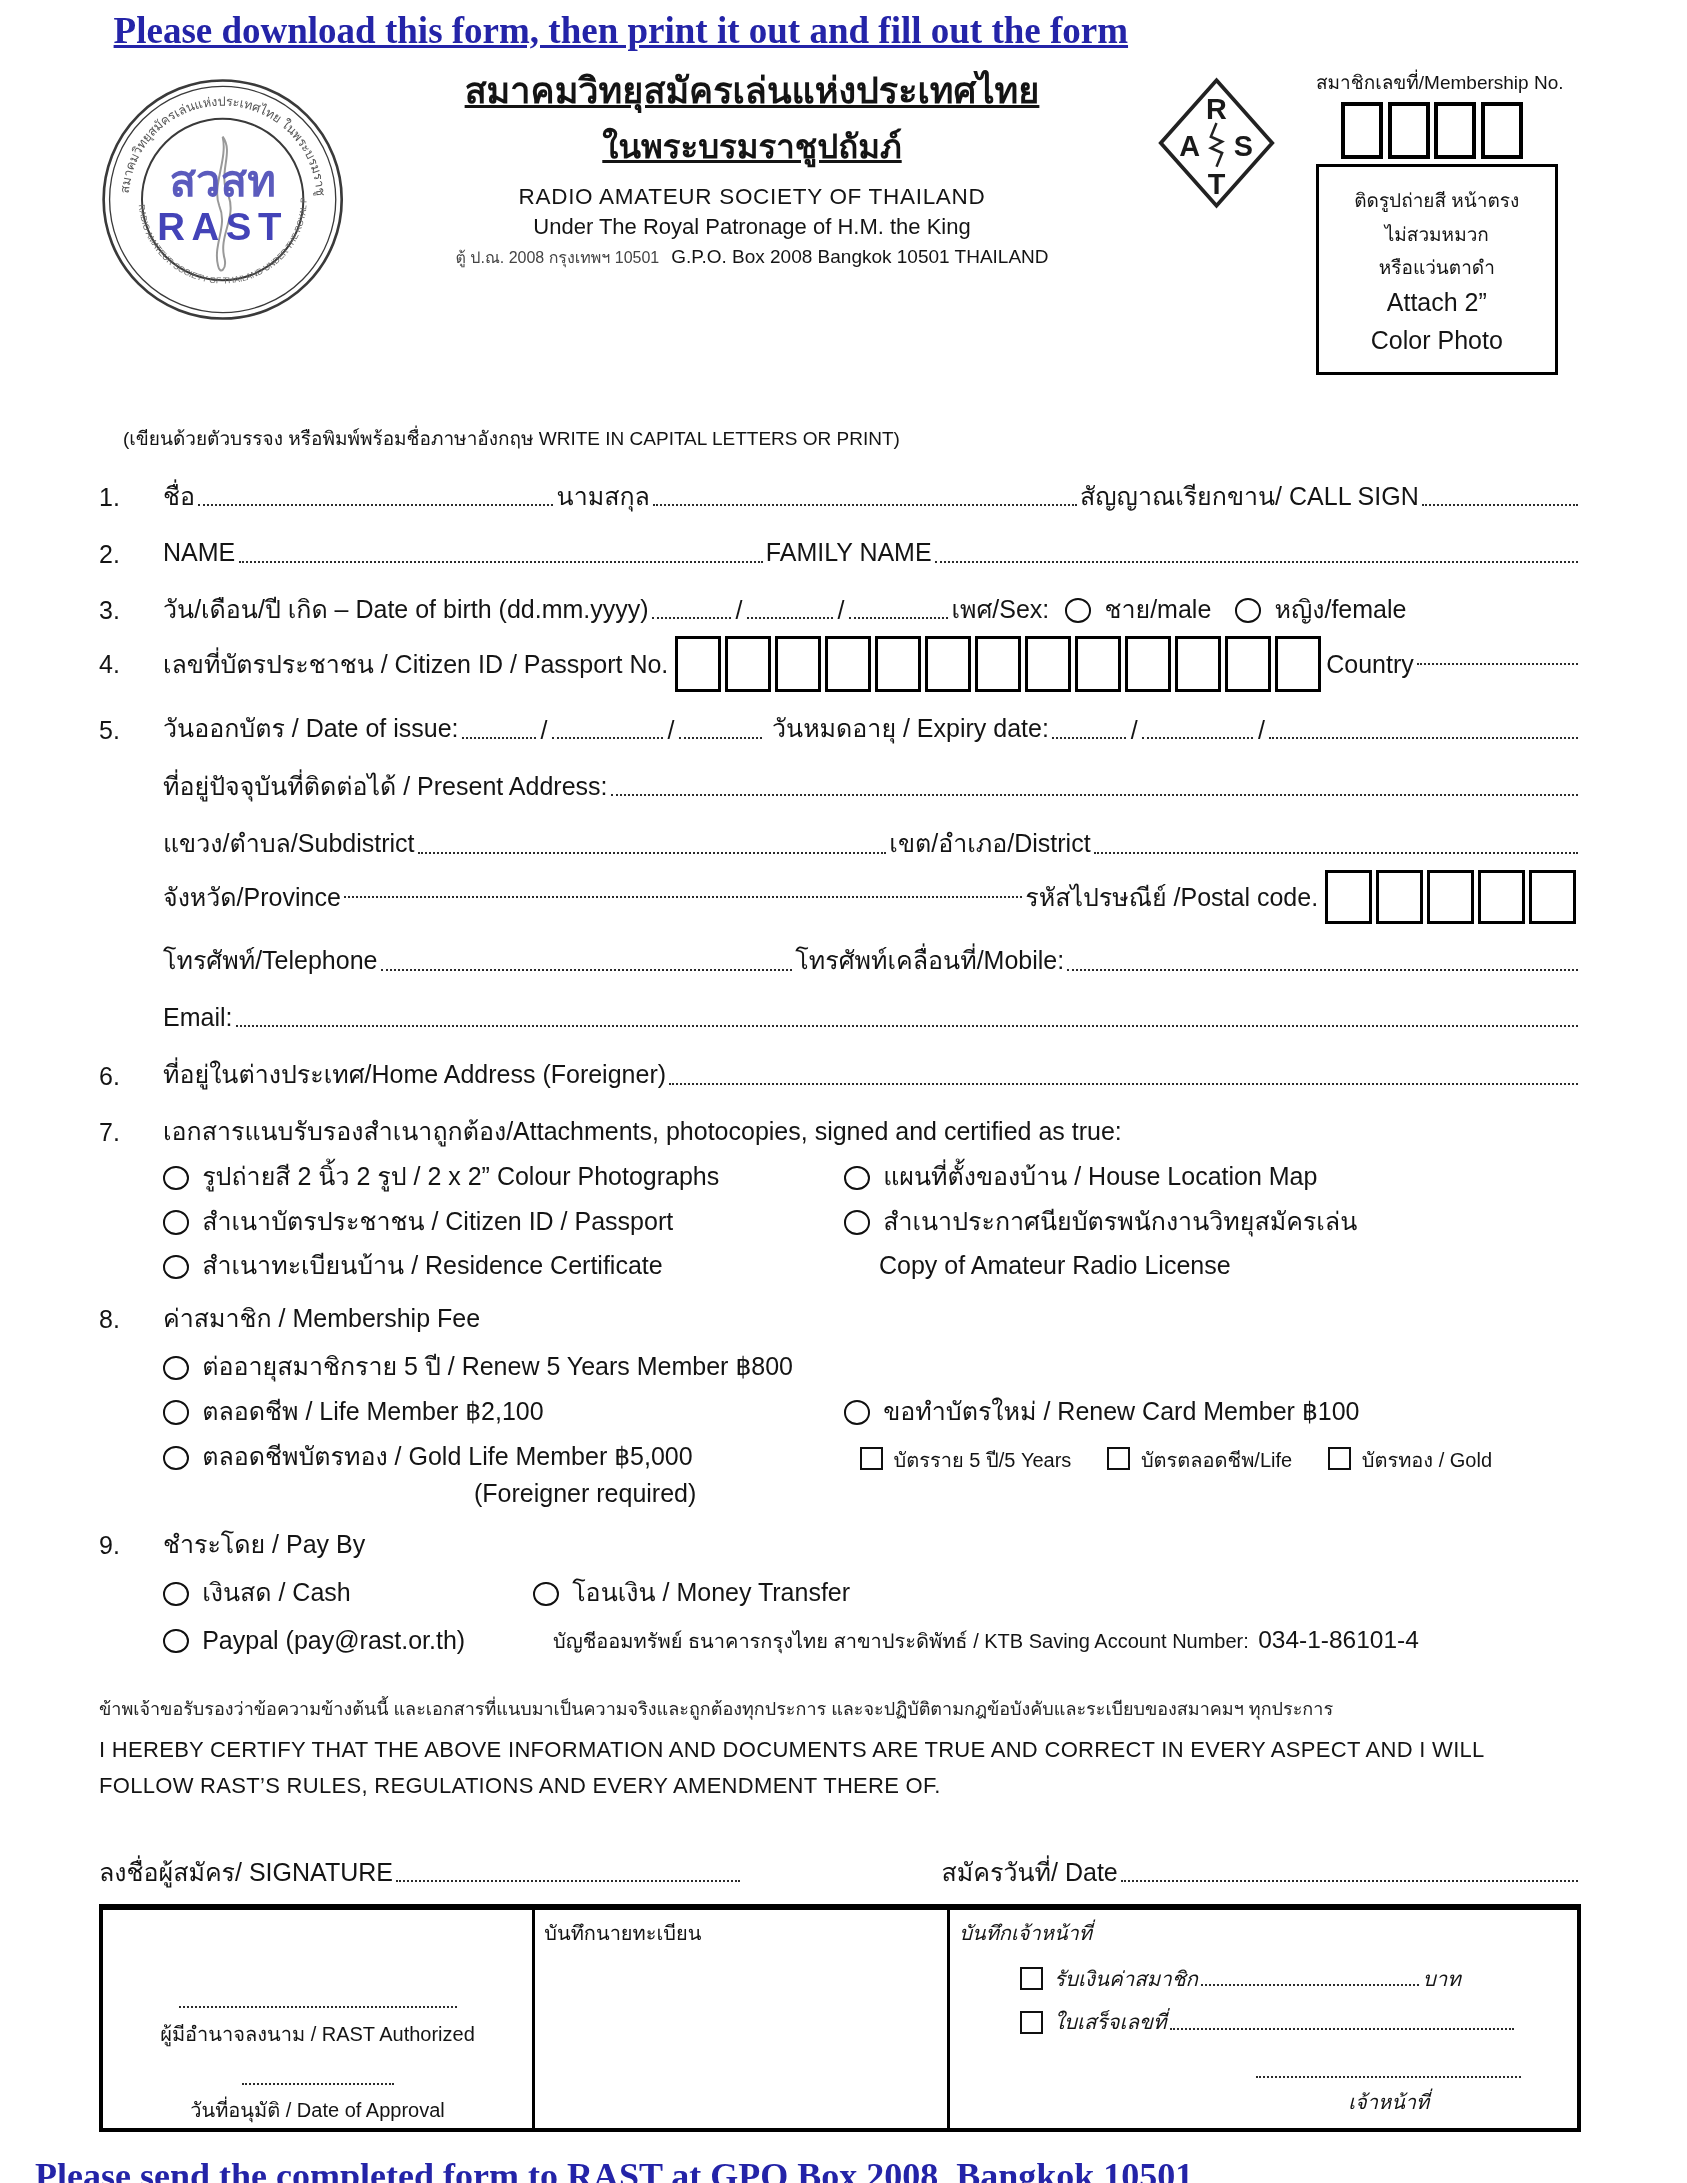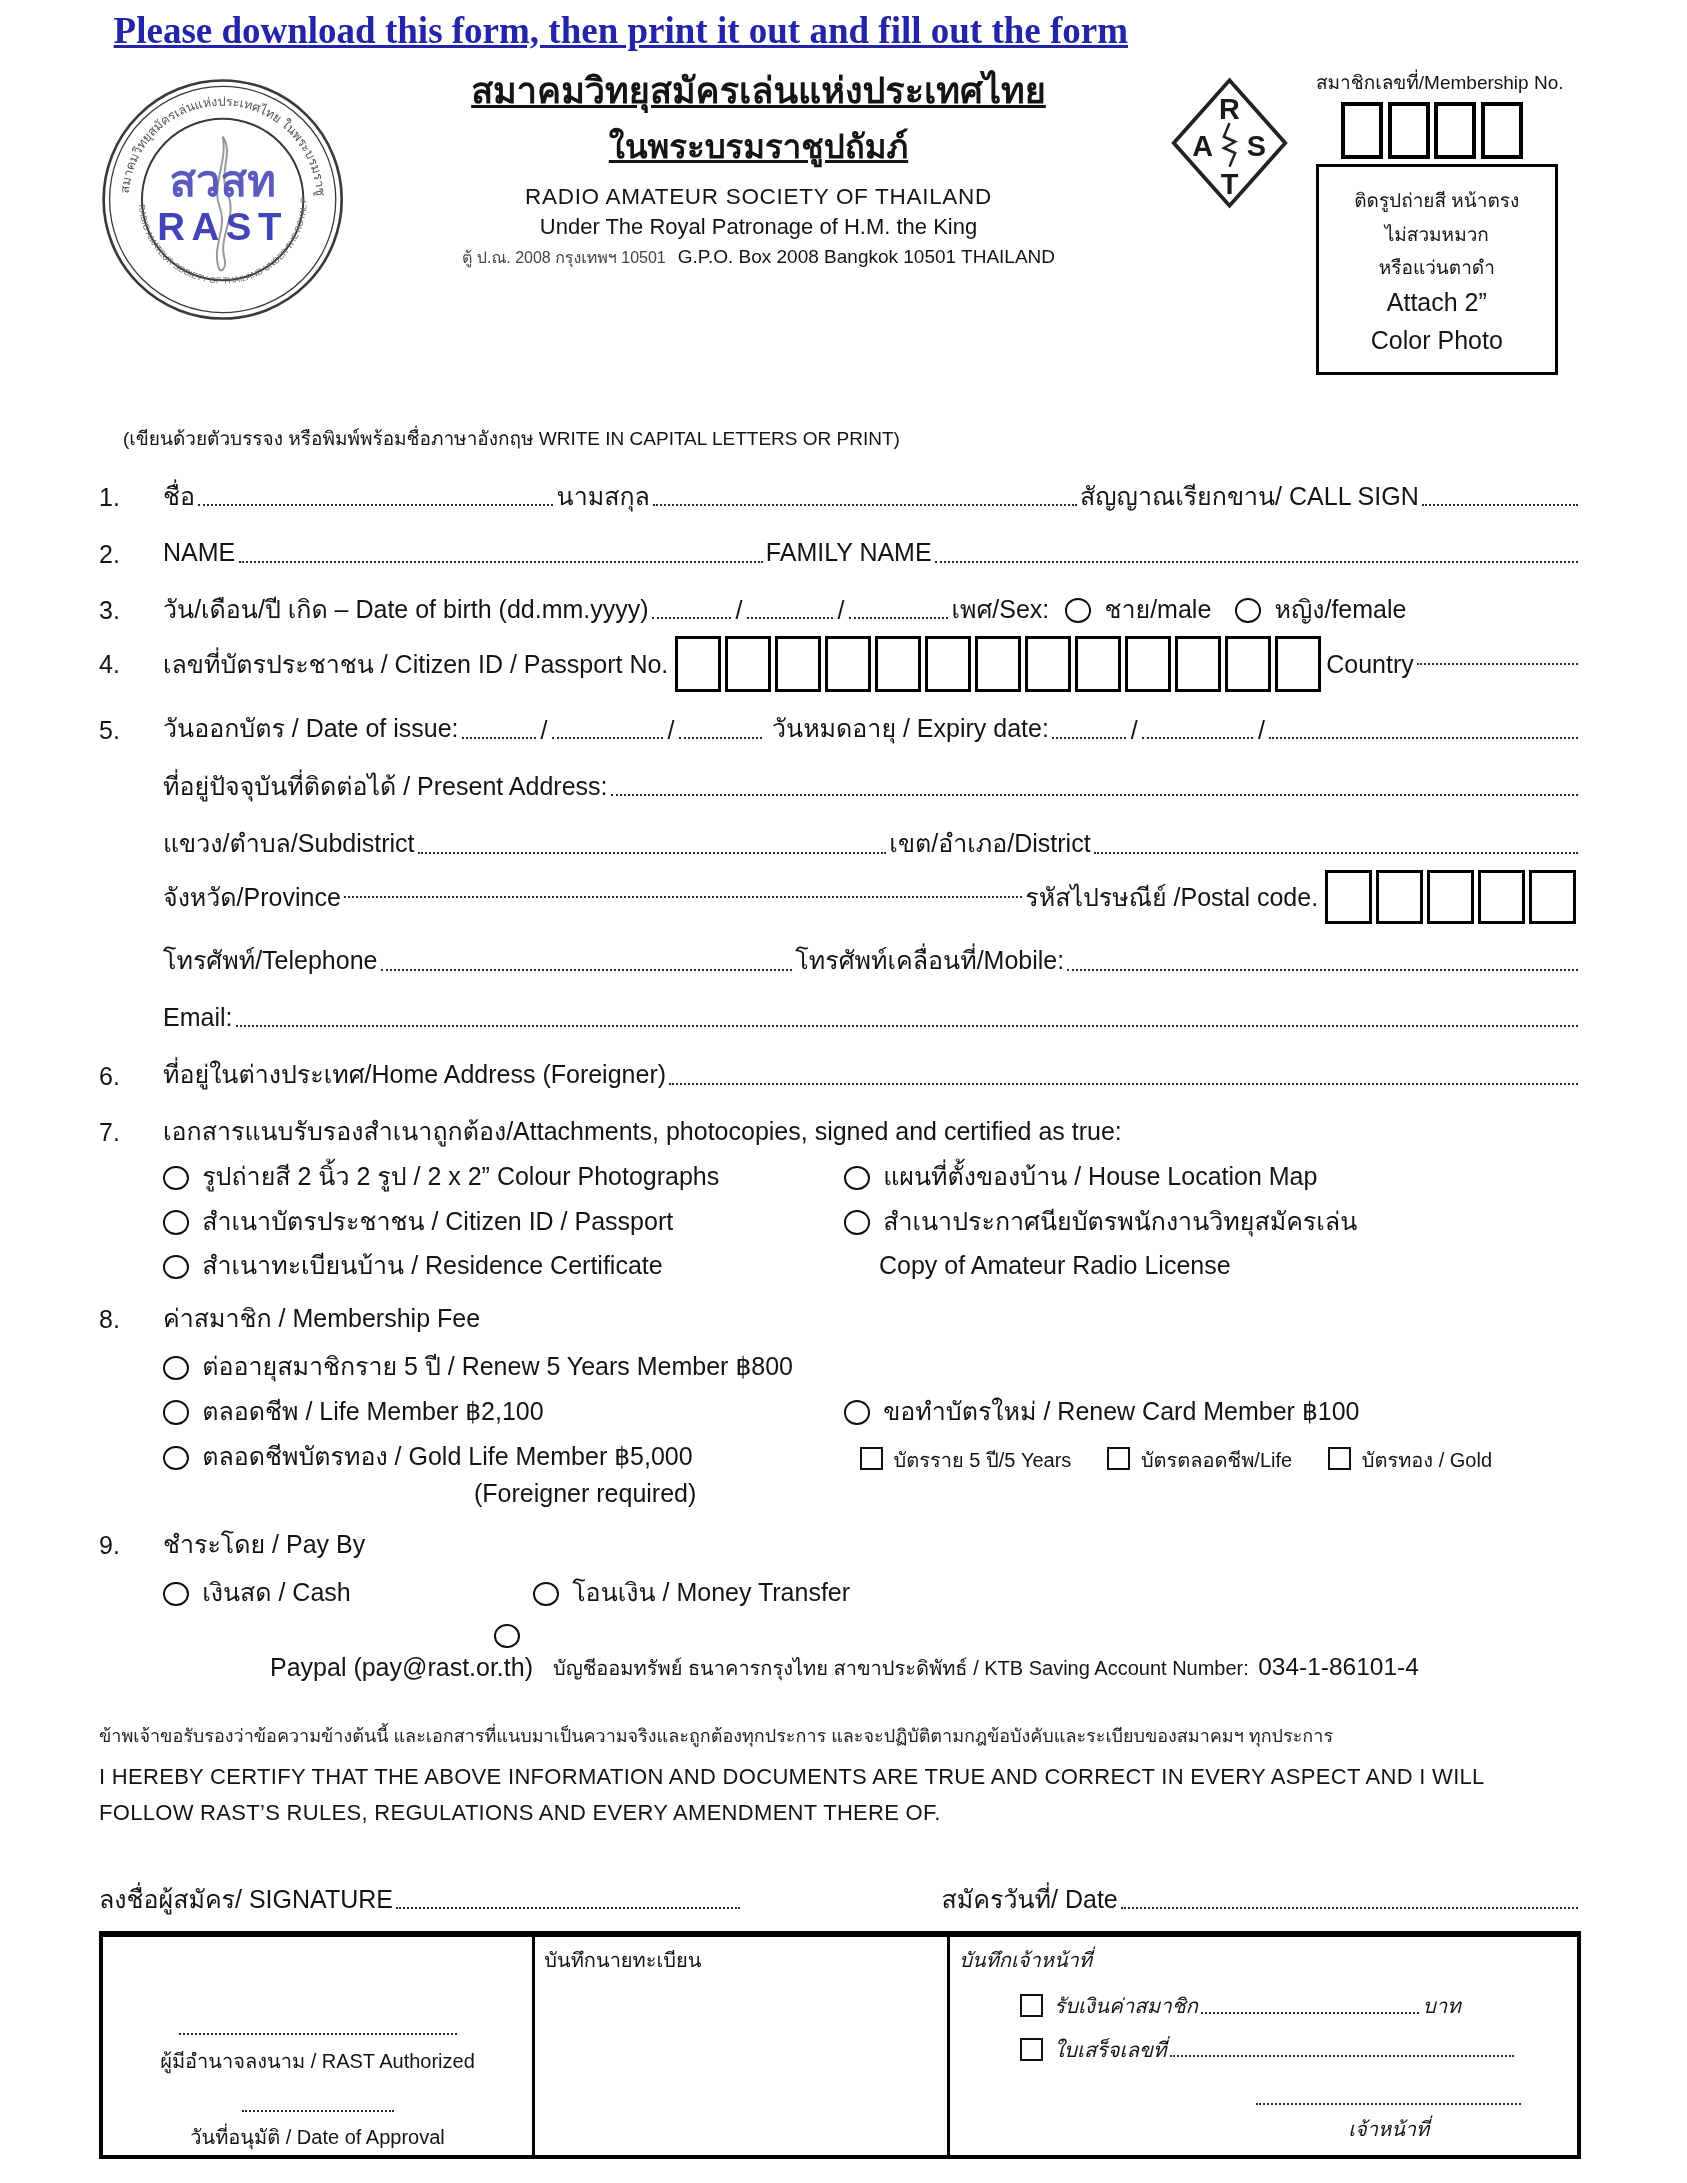--- a/index.html
+++ b/index.html
@@ -16,21 +16,21 @@
   .header-flex{display:flex;margin-top:14.6px;}
   .seal{flex:none;width:248px;height:265px;}
   .head-center{flex:1;text-align:center;padding:0 6.6px;}
   .title-th1{font-size:36px;font-weight:bold;text-decoration:underline;line-height:1.35;}
   .title-th2{font-size:33px;font-weight:bold;text-decoration:underline;line-height:1.35;margin-top:9.3px;}
   .title-en{font-size:22.5px;margin-top:14.6px;letter-spacing:0.7px;}
   .subtitle-en{font-size:22px;margin-top:4px;}
   .addr-line{font-size:19px;margin-top:5.3px;}
   .addr-th{font-size:16px;color:#444;margin-right:6.6px;}
   .diamond{flex:none;width:119px;height:136px;margin-top:8px;}
-  .head-right{flex:none;width:265px;margin-left:5px;padding-left:22px;}
+  .head-right{flex:none;width:265px;margin-left:18px;padding-left:22px;}
   .mem-label{font-size:19px;}
   .mem-boxes{display:flex;gap:4.6px;margin:5.3px 0 5.3px 25px;}
   .mbox{width:34px;height:49px;border:4px solid #000;background:#fff;}
   .photo-box{width:225px;border:3.3px solid #000;text-align:center;padding:17px 5.3px 13.2px;}
   .pb-line{font-size:19px;line-height:1.75;}
   .pb-big{font-size:25px;line-height:1.5;}
   
   .instruction{margin-top:48px;margin-left:24px;font-size:19px;}
   .frow{display:flex;align-items:flex-end;}
   .frow-c{display:flex;align-items:center;}
@@ -333,21 +333,21 @@
     <span class="cell-l" style="width:370px;">
       <span class="radio"></span>
       <span class="lbl">เงินสด / Cash</span>
     </span>
     <span class="cell-r">
       <span class="radio"></span>
       <span class="lbl">โอนเงิน / Money Transfer</span>
     </span>
   </div>
   <div class="frow indent" style="margin-top:14.6px;">
-    <span class="cell-l" style="width:370px;flex-direction:column;">
+    <span class="cell-l" style="width:370px;">
       <span class="radio"></span>
       <span class="lbl">Paypal (pay@rast.or.th)</span>
     </span>
     <span class="cell-r" style="padding-left:20px;align-items:baseline;">
       <span class="lbl sm">บัญชีออมทรัพย์ ธนาคารกรุงไทย สาขาประดิพัทธ์ / KTB Saving Account Number:</span>
       <span class="lbl" style="margin-left:9.3px;font-size:24.5px;">034-1-86101-4</span>
     </span>
   </div>
 
   <div class="cert-th">ข้าพเจ้าขอรับรองว่าข้อความข้างต้นนี้ และเอกสารที่แนบมาเป็นความจริงและถูกต้องทุกประการ และจะปฏิบัติตามกฎข้อบังคับและระเบียบของสมาคมฯ ทุกประการ</div>

